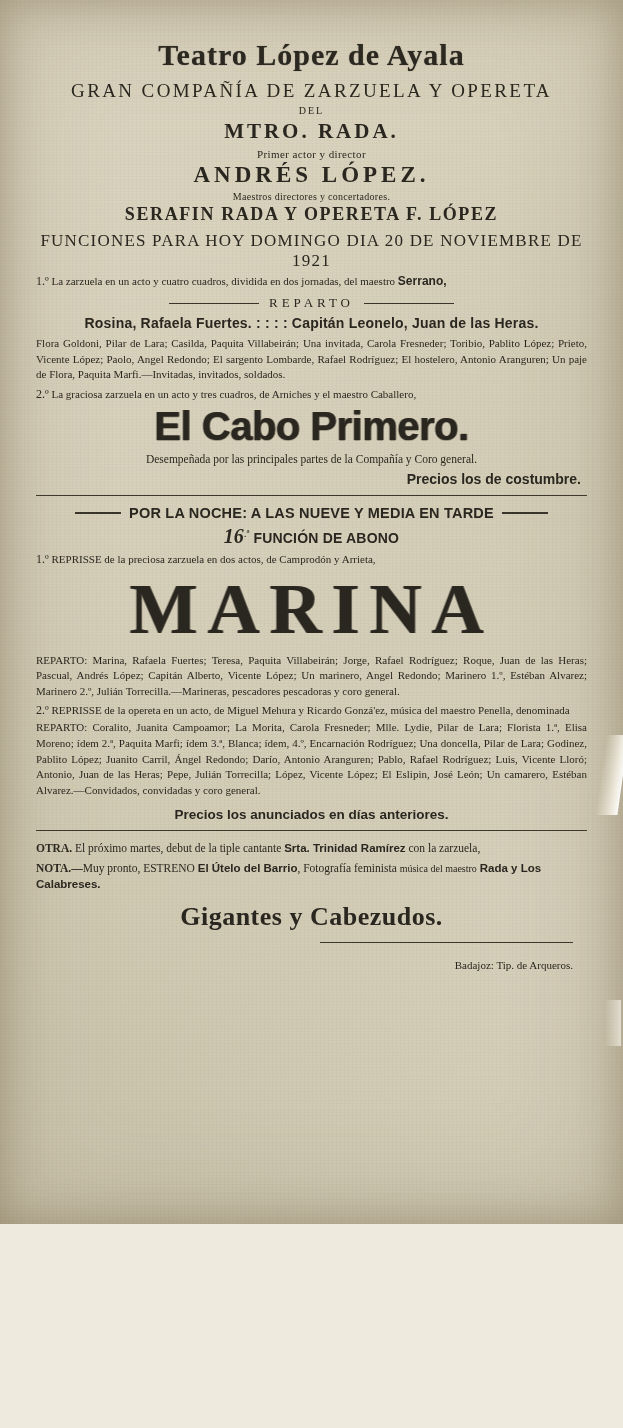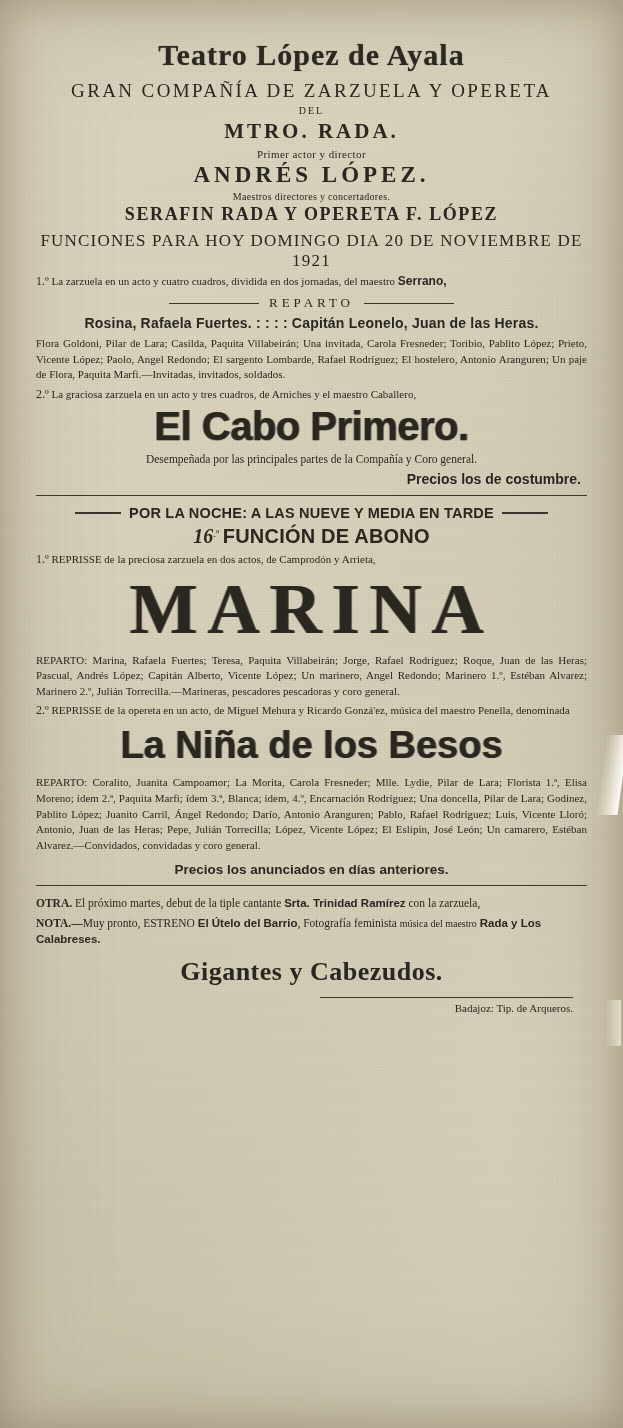--- a/index.html
+++ b/index.html
@@ -4,21 +4,21 @@
 <style>
   html,body{margin:0;padding:0;}
   body{
     width:623px;height:1428px;
     background:#efeade;
     font-family:"Liberation Serif", serif;
     overflow:hidden;
   }
   .sheet{
     position:relative;
-    width:623px;height:1428px;
+    width:623px;height:1224px;
     background:
       radial-gradient(ellipse at 20% 10%, #d9d2bd 0%, rgba(217,210,189,0) 60%),
       radial-gradient(ellipse at 85% 75%, #d6cfba 0%, rgba(214,207,186,0) 55%),
       linear-gradient(160deg,#ddd6c0 0%,#d3ccb6 35%,#cfc8b1 60%,#c9c2ab 100%);
     box-sizing:border-box;
   }
   .paper{
     position:absolute;
     left:14px;top:16px;right:14px;bottom:18px;
     padding:18px 22px 10px 22px;
@@ -132,21 +132,21 @@
     font-family:"Liberation Sans", sans-serif;
     font-weight:bold;font-size:14.5px;letter-spacing:.2px;
     display:flex;align-items:center;justify-content:center;gap:8px;margin:2px 0 4px 0;
   }
   .noche .rule{height:2px;background:#3a352b;flex:0 0 46px;}
   .abono{
     font-size:15px;margin:2px 0 4px 0;font-family:"Liberation Serif", serif;
   }
   .abono .n{font-weight:bold;font-size:20px;font-style:italic;}
   .abono .sup{font-size:11px;vertical-align:super;}
-  .abono .rest{font-family:"Liberation Sans", sans-serif;font-weight:bold;font-size:20px;letter-spacing:.2px;}
+  .abono .rest{font-family:"Liberation Sans", sans-serif;font-weight:bold;font-size:14px;letter-spacing:.2px;}
   .marina{
     font-family:"Liberation Serif", serif;
     font-weight:bold;
     font-size:72px;
     letter-spacing:10px;
     margin:6px 0 8px 0;
     line-height:1;
     text-shadow:1px 0 0 rgba(35,32,25,.6), -1px 0 0 rgba(35,32,25,.4);
   }
   .nina{
@@ -163,21 +163,21 @@
   }
   .nota b{font-weight:bold;}
   .nota .sans{font-family:"Liberation Sans", sans-serif;font-weight:bold;}
   .nota .small{font-size:10px;}
   .gigantes{
     font-family:"Liberation Serif", serif;
     font-weight:bold;font-size:26px;letter-spacing:.5px;margin:10px 0 10px 0;
   }
   .imprenta{
     font-size:11px;text-align:right;margin:6px 14px 0 0;
-    border-top:1px solid #3d382d;padding-top:4px;width:46%;margin-left:auto;
+    border-top:1px solid #3d382d;padding-top:16px;width:46%;margin-left:auto;
   }
 </style>
 </head>
 <body>
 
 <div class="sheet">
   <div class="paper">
 
     <div class="title">Teatro López de Ayala</div>
 
@@ -246,21 +246,20 @@
 
     <div class="marina">MARINA</div>
 
     <div class="cast">REPARTO: Marina, Rafaela Fuertes; Teresa, Paquita Villabeirán; Jorge, Rafael Rodríguez; Roque, Juan de las Heras; Pascual, Andrés López; Capitán Alberto, Vicente López; Un marinero, Angel Redondo; Marinero 1.º, Estéban Alvarez; Marinero 2.º, Julián Torrecilla.—Marineras, pescadores pescadoras y coro general.</div>
 
     <div class="ordinal">
       <span class="num">2.º</span>
       <span>REPRISSE de la opereta en un acto, de Miguel Mehura y Ricardo Gonzá'ez, música del maestro Penella, denominada</span>
     </div>
 
-    <div class="nina">La Niña de los Besos</div>
 
     <div class="cast">REPARTO: Coralito, Juanita Campoamor; La Morita, Carola Fresneder; Mlle. Lydie, Pilar de Lara; Florista 1.ª, Elisa Moreno; ídem 2.ª, Paquita Marfi; ídem 3.ª, Blanca; ídem, 4.º, Encarnación Rodríguez; Una doncella, Pilar de Lara; Godinez, Pablito López; Juanito Carril, Ángel Redondo; Darío, Antonio Aranguren; Pablo, Rafael Rodríguez; Luis, Vicente Lloró; Antonio, Juan de las Heras; Pepe, Julián Torrecilla; López, Vicente López; El Eslipin, José León; Un camarero, Estéban Alvarez.—Convidados, convidadas y coro general.</div>
 
     <div class="precios-center">Precios los anunciados en días anteriores.</div>
 
     <div class="hr"></div>
 
     <div class="nota">
       <b>OTRA.</b>
       <span>El próximo martes, debut de la tiple cantante </span><span class="sans">Srta. Trinidad Ramírez</span><span> con la zarzuela,</span>

